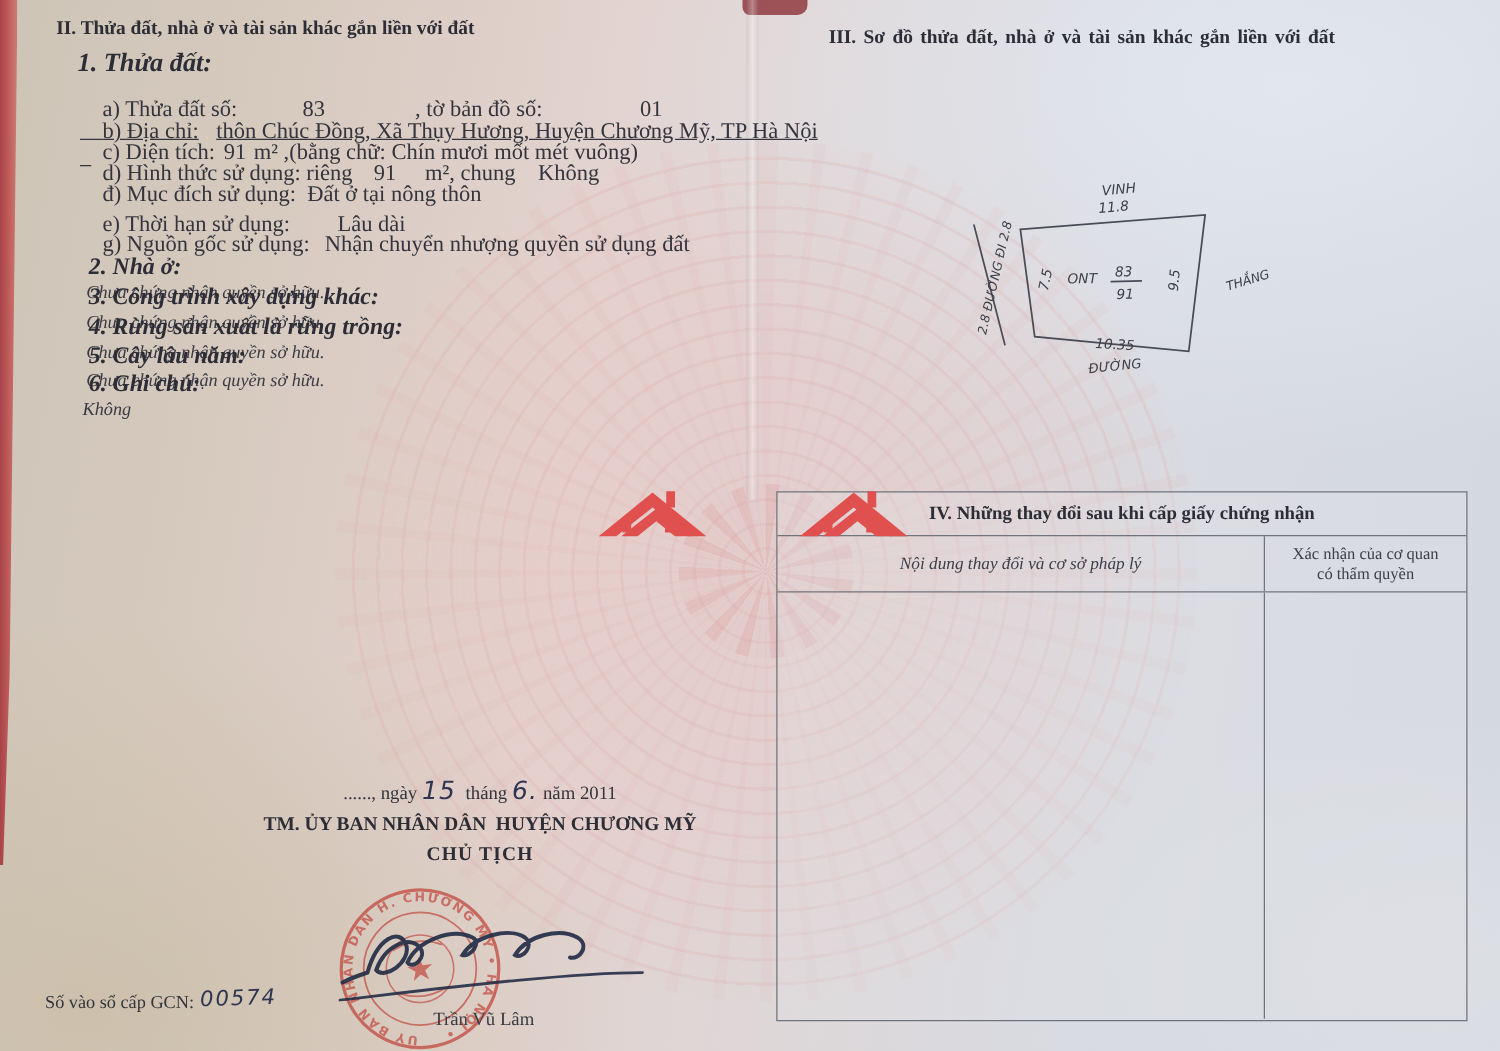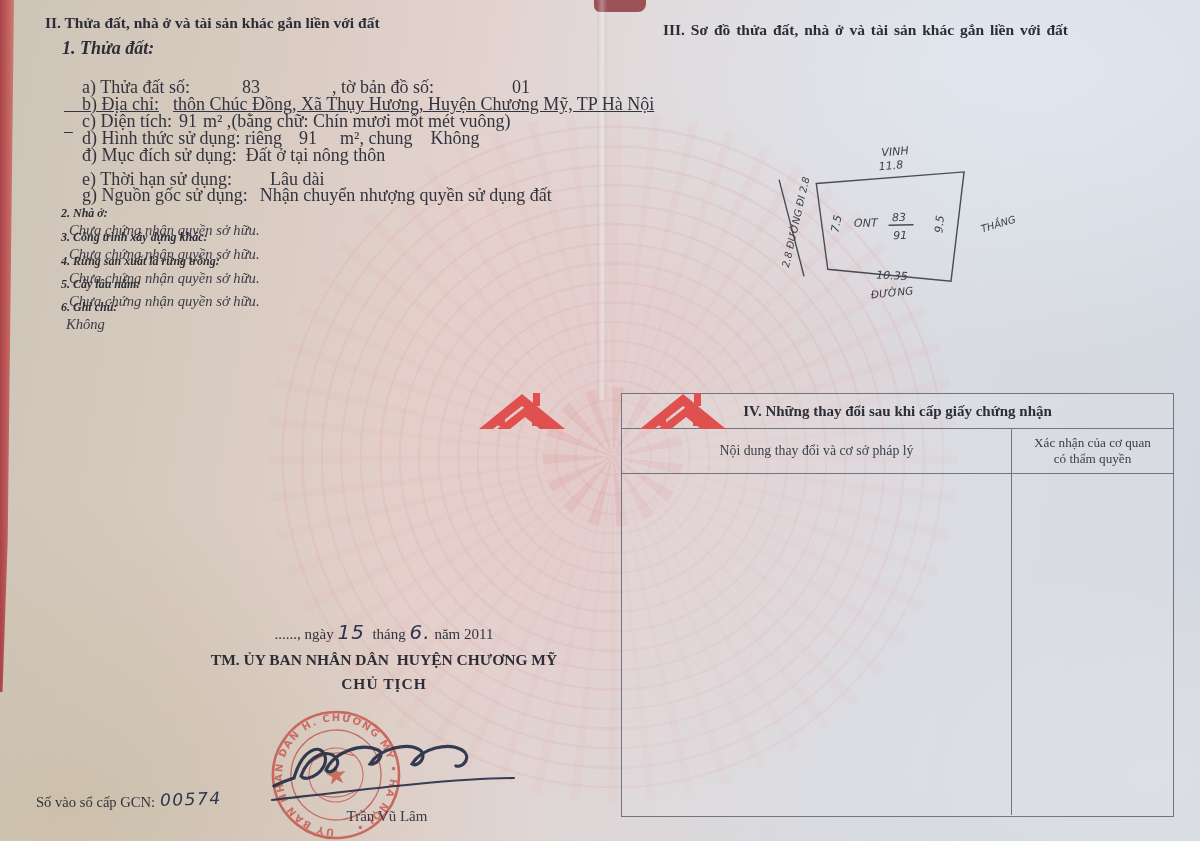--- a/index.html
+++ b/index.html
@@ -23,35 +23,35 @@
   .drum{position:absolute;left:268px;top:112px;width:690px;height:690px;border-radius:50%;opacity:.6;
     background:
       repeating-radial-gradient(circle at 50% 50%, rgba(223,160,158,0) 0 17px, rgba(223,160,158,.30) 17px 19.5px),
       repeating-conic-gradient(rgba(223,160,158,.14) 0deg 1.6deg, rgba(223,160,158,0) 1.6deg 6.4deg),
       radial-gradient(circle at 50% 50%, rgba(236,193,190,.55) 0 26%, rgba(236,193,190,.30) 52%, rgba(236,193,190,.12) 66%, rgba(236,193,190,0) 72%);}
   .drum-core{position:absolute;left:543px;top:387px;width:140px;height:140px;border-radius:50%;opacity:.55;
     background:repeating-conic-gradient(rgba(218,148,146,.45) 0deg 9deg, rgba(218,148,146,.08) 9deg 24deg);}
   
   .abs{position:absolute;white-space:pre;}
   .h2{font-weight:bold;font-size:15.5px;color:#2c2d36;}
-  .sub{font-weight:bold;font-style:italic;font-size:18px;color:#2c2d36;}
+  .sub{font-weight:bold;font-style:italic;font-size:21px;color:#2c2d36;}
   .fline{font-size:18px;}
-  .item-label{font-weight:bold;font-style:italic;font-size:12px;color:#2c2d36;}
+  .item-label{font-weight:bold;font-style:italic;font-size:19px;color:#2c2d36;margin-left:10px;}
   .item-value{font-style:italic;font-size:14.6px;color:#3a3b45;}
   .hand{font-family:"DejaVu Sans",sans-serif;color:#2e3550;}
   
   .tbl{position:absolute;left:621px;top:393px;width:551px;height:422px;border:1.3px solid #70747c;
     background:rgba(226,228,233,.25);}
   .tbl .trow{height:34px;border-bottom:1.3px solid #70747c;display:flex;align-items:center;justify-content:center;}
   .tbl .trow span{font-weight:bold;font-size:15px;color:#2c2d36;}
   .tbl .hrow{height:44px;border-bottom:1.3px solid #70747c;display:flex;}
   .tbl .brow{display:flex;height:341px;}
   .tbl .c1{width:389px;border-right:1.3px solid #70747c;display:flex;align-items:center;justify-content:center;}
   .tbl .c2{flex:1;display:flex;align-items:center;justify-content:center;text-align:center;}
-  .tbl .hrow .c1 span{font-size:13.8px;color:#3c3e48;}
+  .tbl .hrow .c1 span{font-size:13.8px;color:#3c3e48;font-style:italic;}
   .tbl .hrow .c2 span{font-size:13.2px;color:#3c3e48;white-space:pre-line;line-height:1.25;}
   
   .signblock{position:absolute;left:188px;top:620px;width:392px;text-align:center;}
   .dateline{font-size:15px;white-space:pre;}
   .dateline .hand{font-size:20px;font-style:italic;letter-spacing:1px;}
   .authority{margin-top:7px;font-weight:bold;font-size:15.5px;color:#2c2d36;white-space:pre;}
   .role{margin-top:6px;font-weight:bold;font-size:15.5px;color:#2c2d36;letter-spacing:1px;}
   .registry{position:absolute;left:36px;top:794px;font-size:14.6px;}
   .registry-num{position:absolute;left:160px;top:789px;font-size:17px;font-style:italic;
     letter-spacing:1.5px;transform:rotate(-2deg);}

